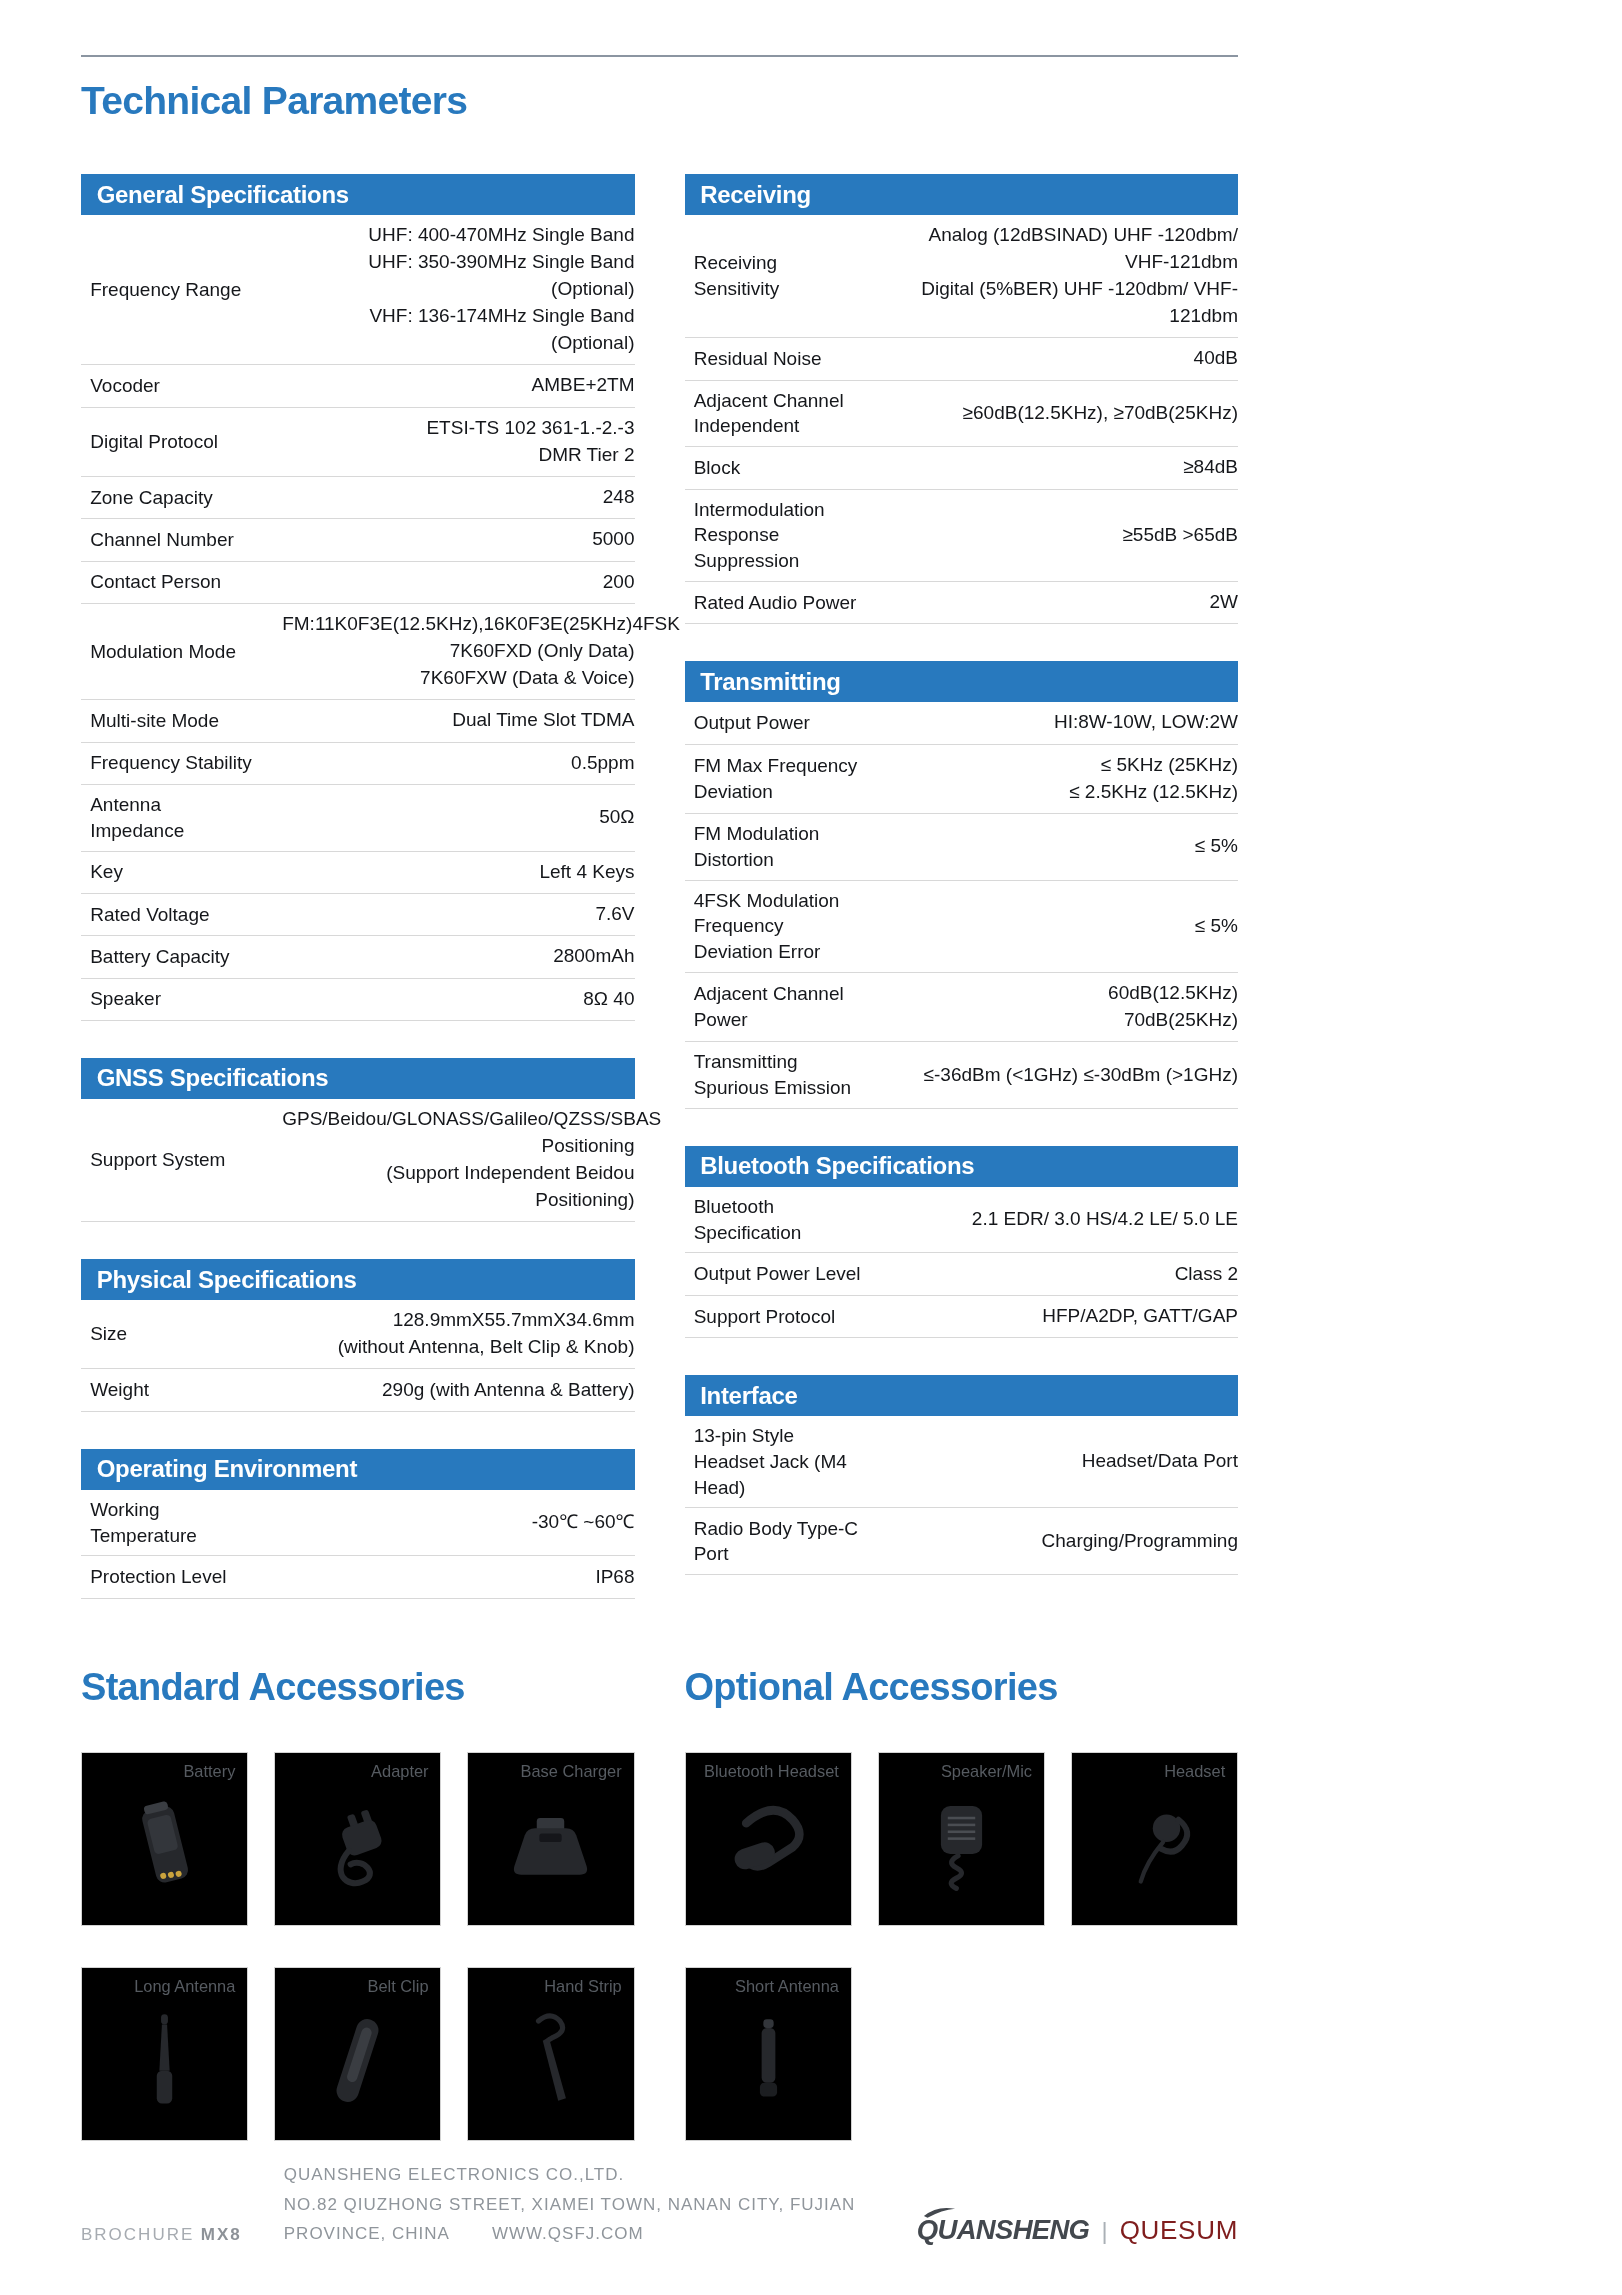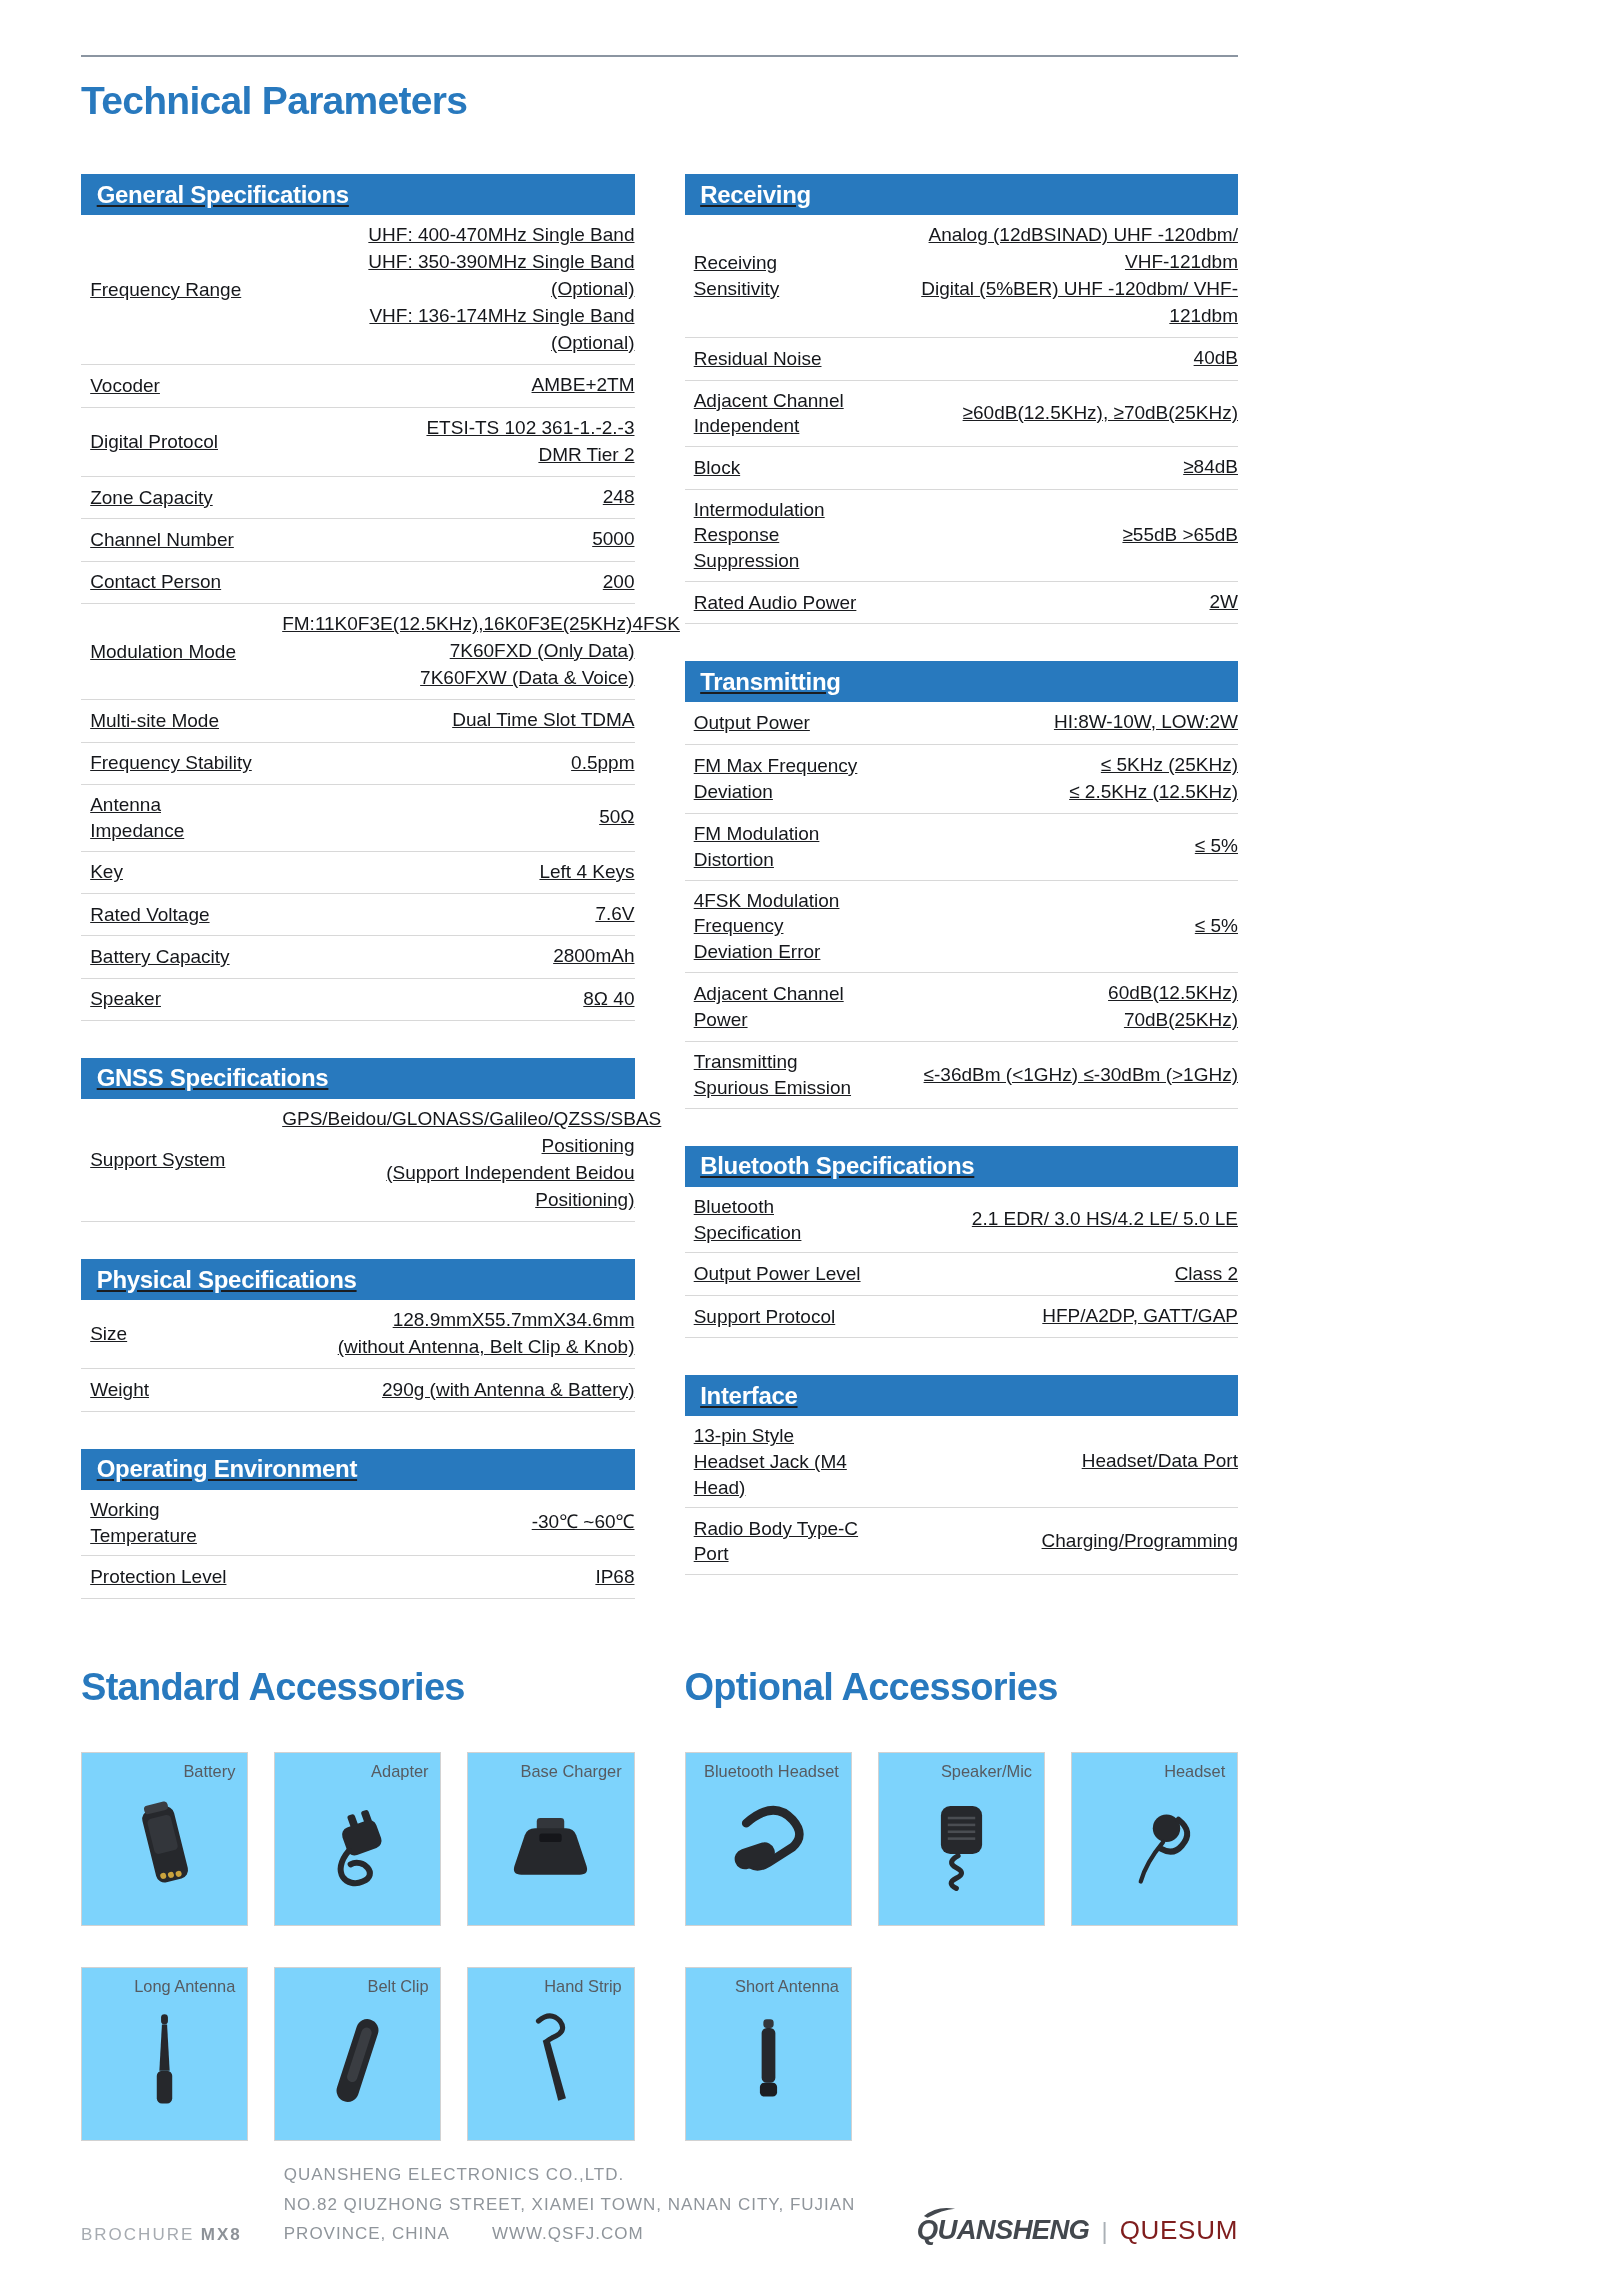--- a/index.html
+++ b/index.html
@@ -7,35 +7,35 @@
   html,body { margin:0; padding:0; background:#ffffff; }
   .page {
     width:1319px; height:2295px; position:relative; overflow:hidden;
     padding:55px 81px 46px; display:flex; flex-direction:column;
     font-family:"Liberation Sans", sans-serif; color:#1b1d21; background:#fff;
   }
   .top-rule { height:2px; background:#8b95a1; width:100%; }
   .page-title { color:var(--accent); font-size:39px; font-weight:bold; margin:22px 0 0; letter-spacing:-0.7px; }
 
   .spec-grid { display:flex; gap:50px; margin-top:51px; align-items:flex-start; }
-  .spec-col { flex:1; min-width:0;text-decoration:underline; }
+  .spec-col { flex:1; min-width:0; }
   .spec-section:not(:first-child) { margin-top:37px; }
   .sec-header {
     background:var(--accent); color:#fff; font-weight:bold; font-size:24px;
     height:41px; display:flex; align-items:center; padding:0 15.7px; letter-spacing:-0.3px;
   }
   .spec-row { display:flex; align-items:center; border-bottom:1.3px solid #d8d8d8; min-height:42px; padding:7.2px 0; }
   .cell-label { width:34%; padding:0 11.8px 0 9.2px; font-size:19px; line-height:1.35; color:#15171b; }
   .cell-value { width:66%; padding-left:13px; font-size:19px; line-height:1.42; color:#15171b;text-align:right; }
 
   .acc-grid { display:flex; gap:50px; margin-top:67px; align-items:flex-start; }
   .acc-col { flex:1; min-width:0; }
   .acc-title { color:var(--accent); font-size:38px; font-weight:bold; margin:0 0 43px; letter-spacing:-0.7px; }
   .acc-cards { display:grid; grid-template-columns:repeat(3,1fr); gap:41px 26px; }
-  .acc-card { border:1.3px solid #d2d2d2; height:174px; position:relative; display:flex; align-items:center; justify-content:center; padding:14px; background:#7dd3fc; }
+  .acc-card { border:1.3px solid #d2d2d2; height:174px; position:relative; display:flex; align-items:center; justify-content:center; padding:14px; background:#000000; }
   .acc-label { position:absolute; top:9.2px; right:11.8px; font-size:16.4px; color:#565b61; }
   .acc-icon svg { width:103px; height:103px; margin-top:15.7px; }
 
   .footer { margin-top:auto; display:flex; align-items:flex-end; gap:42px; }
   .footer-left { font-size:17px; color:#a6abb1; letter-spacing:2px; white-space:nowrap; padding-bottom:3.9px; }
   .footer-left .model { font-weight:bold; color:#8d9298; margin-left:6.5px; }
   .footer-center { flex:1; font-size:17px; color:#8f959b; letter-spacing:1px; line-height:1.75; }
   .footer-center .website { margin-left:42px; color:#8f959b; text-decoration:none; }
   .footer-right { white-space:nowrap; padding-bottom:2.6px; position:relative; }
   .brand-primary { font-size:27.5px; font-weight:bold; font-style:italic; color:#43484e; letter-spacing:-0.7px; }

